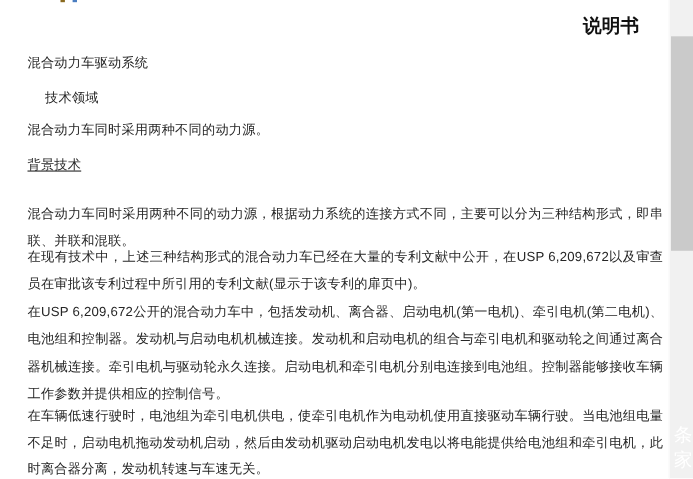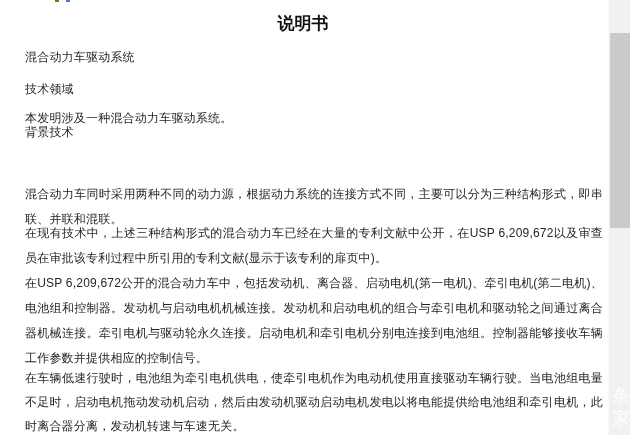--- a/index.html
+++ b/index.html
@@ -17,34 +17,34 @@
 
   
   .artifact { position: absolute; top: 0; height: 2px; width: 4px; }
   .artifact.a1 { left: 55px; background: #8a6a1f; }
   .artifact.a2 { left: 66px; background: #4a7dc0; }
 
   
   .doc { position: absolute; left: 25px; top: 0; width: 578px; }
   .doc-title {
     position: absolute; left: 0; top: 13px; width: 556px;
-    text-align: center;
+    text-align: right;
     font-size: 17px; font-weight: bold; color: #111111;
     line-height: 22px;
   }
   .line, .para {
     position: absolute; left: 0; width: 578px;
     font-size: 12px; line-height: 25px;
     text-align: justify;
     letter-spacing: 0.2px;
   }
   .pos-inv   { top: 45px;  }
-  .pos-h1    { top: 77px;  }
+  .pos-h1    { top: 77px; margin-left: 16px;  }
   .pos-p1    { top: 106px; }
-  .pos-h2    { top: 120px; }
+  .pos-h2    { top: 138px; text-decoration: underline; }
   .pos-p2    { top: 182px; }
   .pos-p3    { top: 221px; }
   .pos-p4    { top: 271px; }
   .pos-p5    { top: 366px; line-height: 24px; }
 
   
   .scrollbar-track {
     position: absolute; top: 0; right: 0;
     width: 22px; height: 435px;
     background: #f1f1f1;
@@ -73,21 +73,21 @@
   <div class="artifact a1"></div>
   <div class="artifact a2"></div>
 
   <div class="doc">
     <h1 class="doc-title">说明书</h1>
 
     <div class="line pos-inv">混合动力车驱动系统</div>
 
     <div class="line pos-h1">技术领域</div>
 
-    <div class="para pos-p1">本发明涉及一种混合动力车驱动系统。</div>
+    <div class="para pos-p1">混合动力车同时采用两种不同的动力源。</div>
 
     <div class="line pos-h2">背景技术</div>
 
     <div class="para pos-p2">混合动力车同时采用两种不同的动力源，根据动力系统的连接方式不同，主要可以分为三种结构形式，即串联、并联和混联。</div>
 
     <div class="para pos-p3">在现有技术中，上述三种结构形式的混合动力车已经在大量的专利文献中公开，在USP 6,209,672以及审查员在审批该专利过程中所引用的专利文献(显示于该专利的扉页中)。</div>
 
     <div class="para pos-p4">在USP 6,209,672公开的混合动力车中，包括发动机、离合器、启动电机(第一电机)、牵引电机(第二电机)、电池组和控制器。发动机与启动电机机械连接。发动机和启动电机的组合与牵引电机和驱动轮之间通过离合器机械连接。牵引电机与驱动轮永久连接。启动电机和牵引电机分别电连接到电池组。控制器能够接收车辆工作参数并提供相应的控制信号。</div>
 
     <div class="para pos-p5">在车辆低速行驶时，电池组为牵引电机供电，使牵引电机作为电动机使用直接驱动车辆行驶。当电池组电量不足时，启动电机拖动发动机启动，然后由发动机驱动启动电机发电以将电能提供给电池组和牵引电机，此时离合器分离，发动机转速与车速无关。</div>

